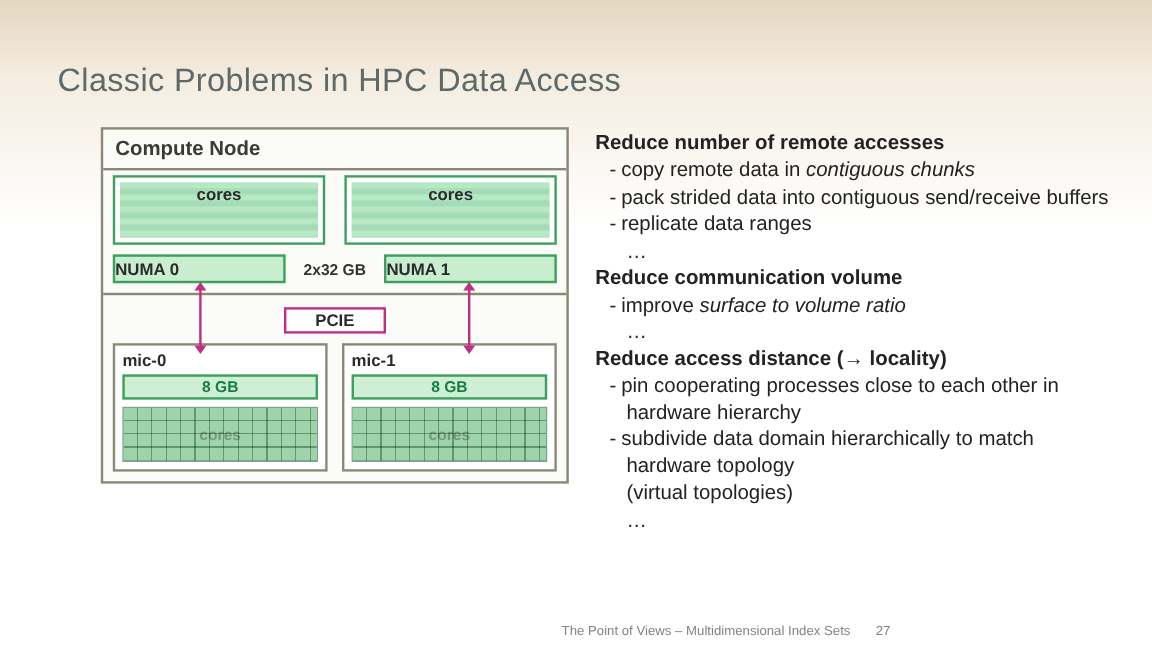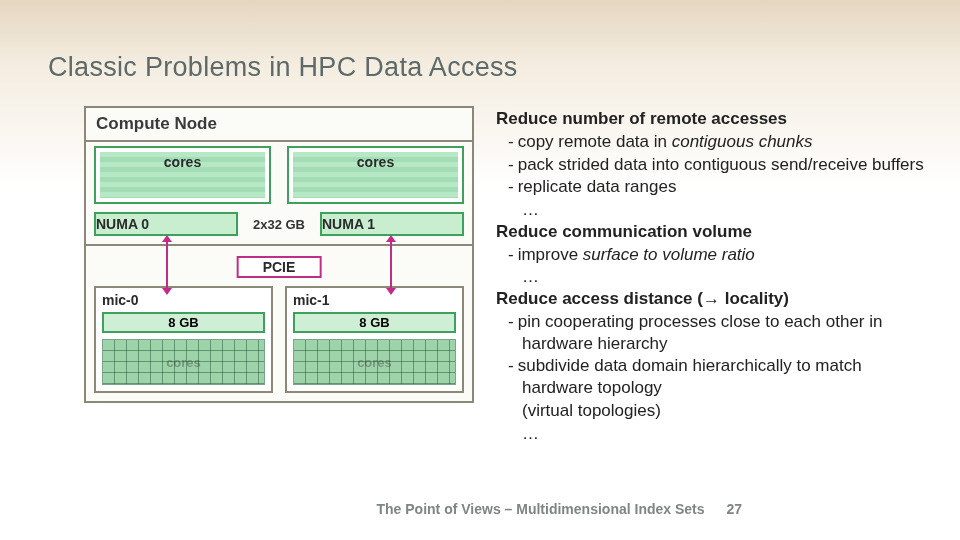--- a/index.html
+++ b/index.html
@@ -70,21 +70,21 @@
 .arrow-l{left:80px;} .arrow-r{right:80px;}
 .mics{display:flex;gap:12px;padding:0 8px 8px 8px;justify-content:flex-end;}
 .mic{
   flex:1;border:2px solid #8b8878;background:#fff;padding:4px 6px 6px 6px;
   box-sizing:border-box;
 }
 .mic-label{font-family:"Trebuchet MS",sans-serif;font-weight:bold;font-size:14px;color:#2a2a2a;margin-bottom:4px;}
 .gb{
   border:2px solid #3fa05e;background:#cfeed6;text-align:center;
   font-family:"Trebuchet MS",sans-serif;font-weight:bold;font-size:13px;
-  padding:1px 0;color:#000000;margin-bottom:6px;
+  padding:1px 0;color:#15803d;margin-bottom:6px;
 }
 .mic-cores{
   height:44px;border:1px solid #7aa58a;
   background:
     repeating-linear-gradient(to right,#c9e8d0 0 11px,#7aa58a 11px 12px),
     repeating-linear-gradient(to bottom,#c9e8d0 0 10px,#7aa58a 10px 11px);
   background-blend-mode:multiply;
   display:flex;align-items:center;justify-content:center;
   font-family:"Trebuchet MS",sans-serif;font-weight:bold;font-size:13px;
   color:rgba(40,40,40,.35);
@@ -95,21 +95,21 @@
   font-size:17px;color:#222;line-height:1.28;
 }
 .bullets b.hd{font-weight:bold;}
 .bullets .sub{padding-left:26px;text-indent:-14px;margin:1px 0;}
 .bullets .dash{padding-right:4px;}
 .bullets .ell{padding-left:26px;}
 em{font-style:italic;}
 .arrow-char{font-family:Arial;}
 
 .footer{
-  position:absolute;right:34px;bottom:23px;font-size:14px;color:#7e8683;font-weight:bold;
+  position:absolute;right:34px;bottom:8px;font-size:11px;color:#7e8683;
 }
 .footer .pg{display:inline-block;margin-left:18px;color:#7e8683;}
 </style>
 </head>
 <body>
 
 <div class="slide">
 
   <div class="title">Classic Problems in HPC Data Access</div>
 

